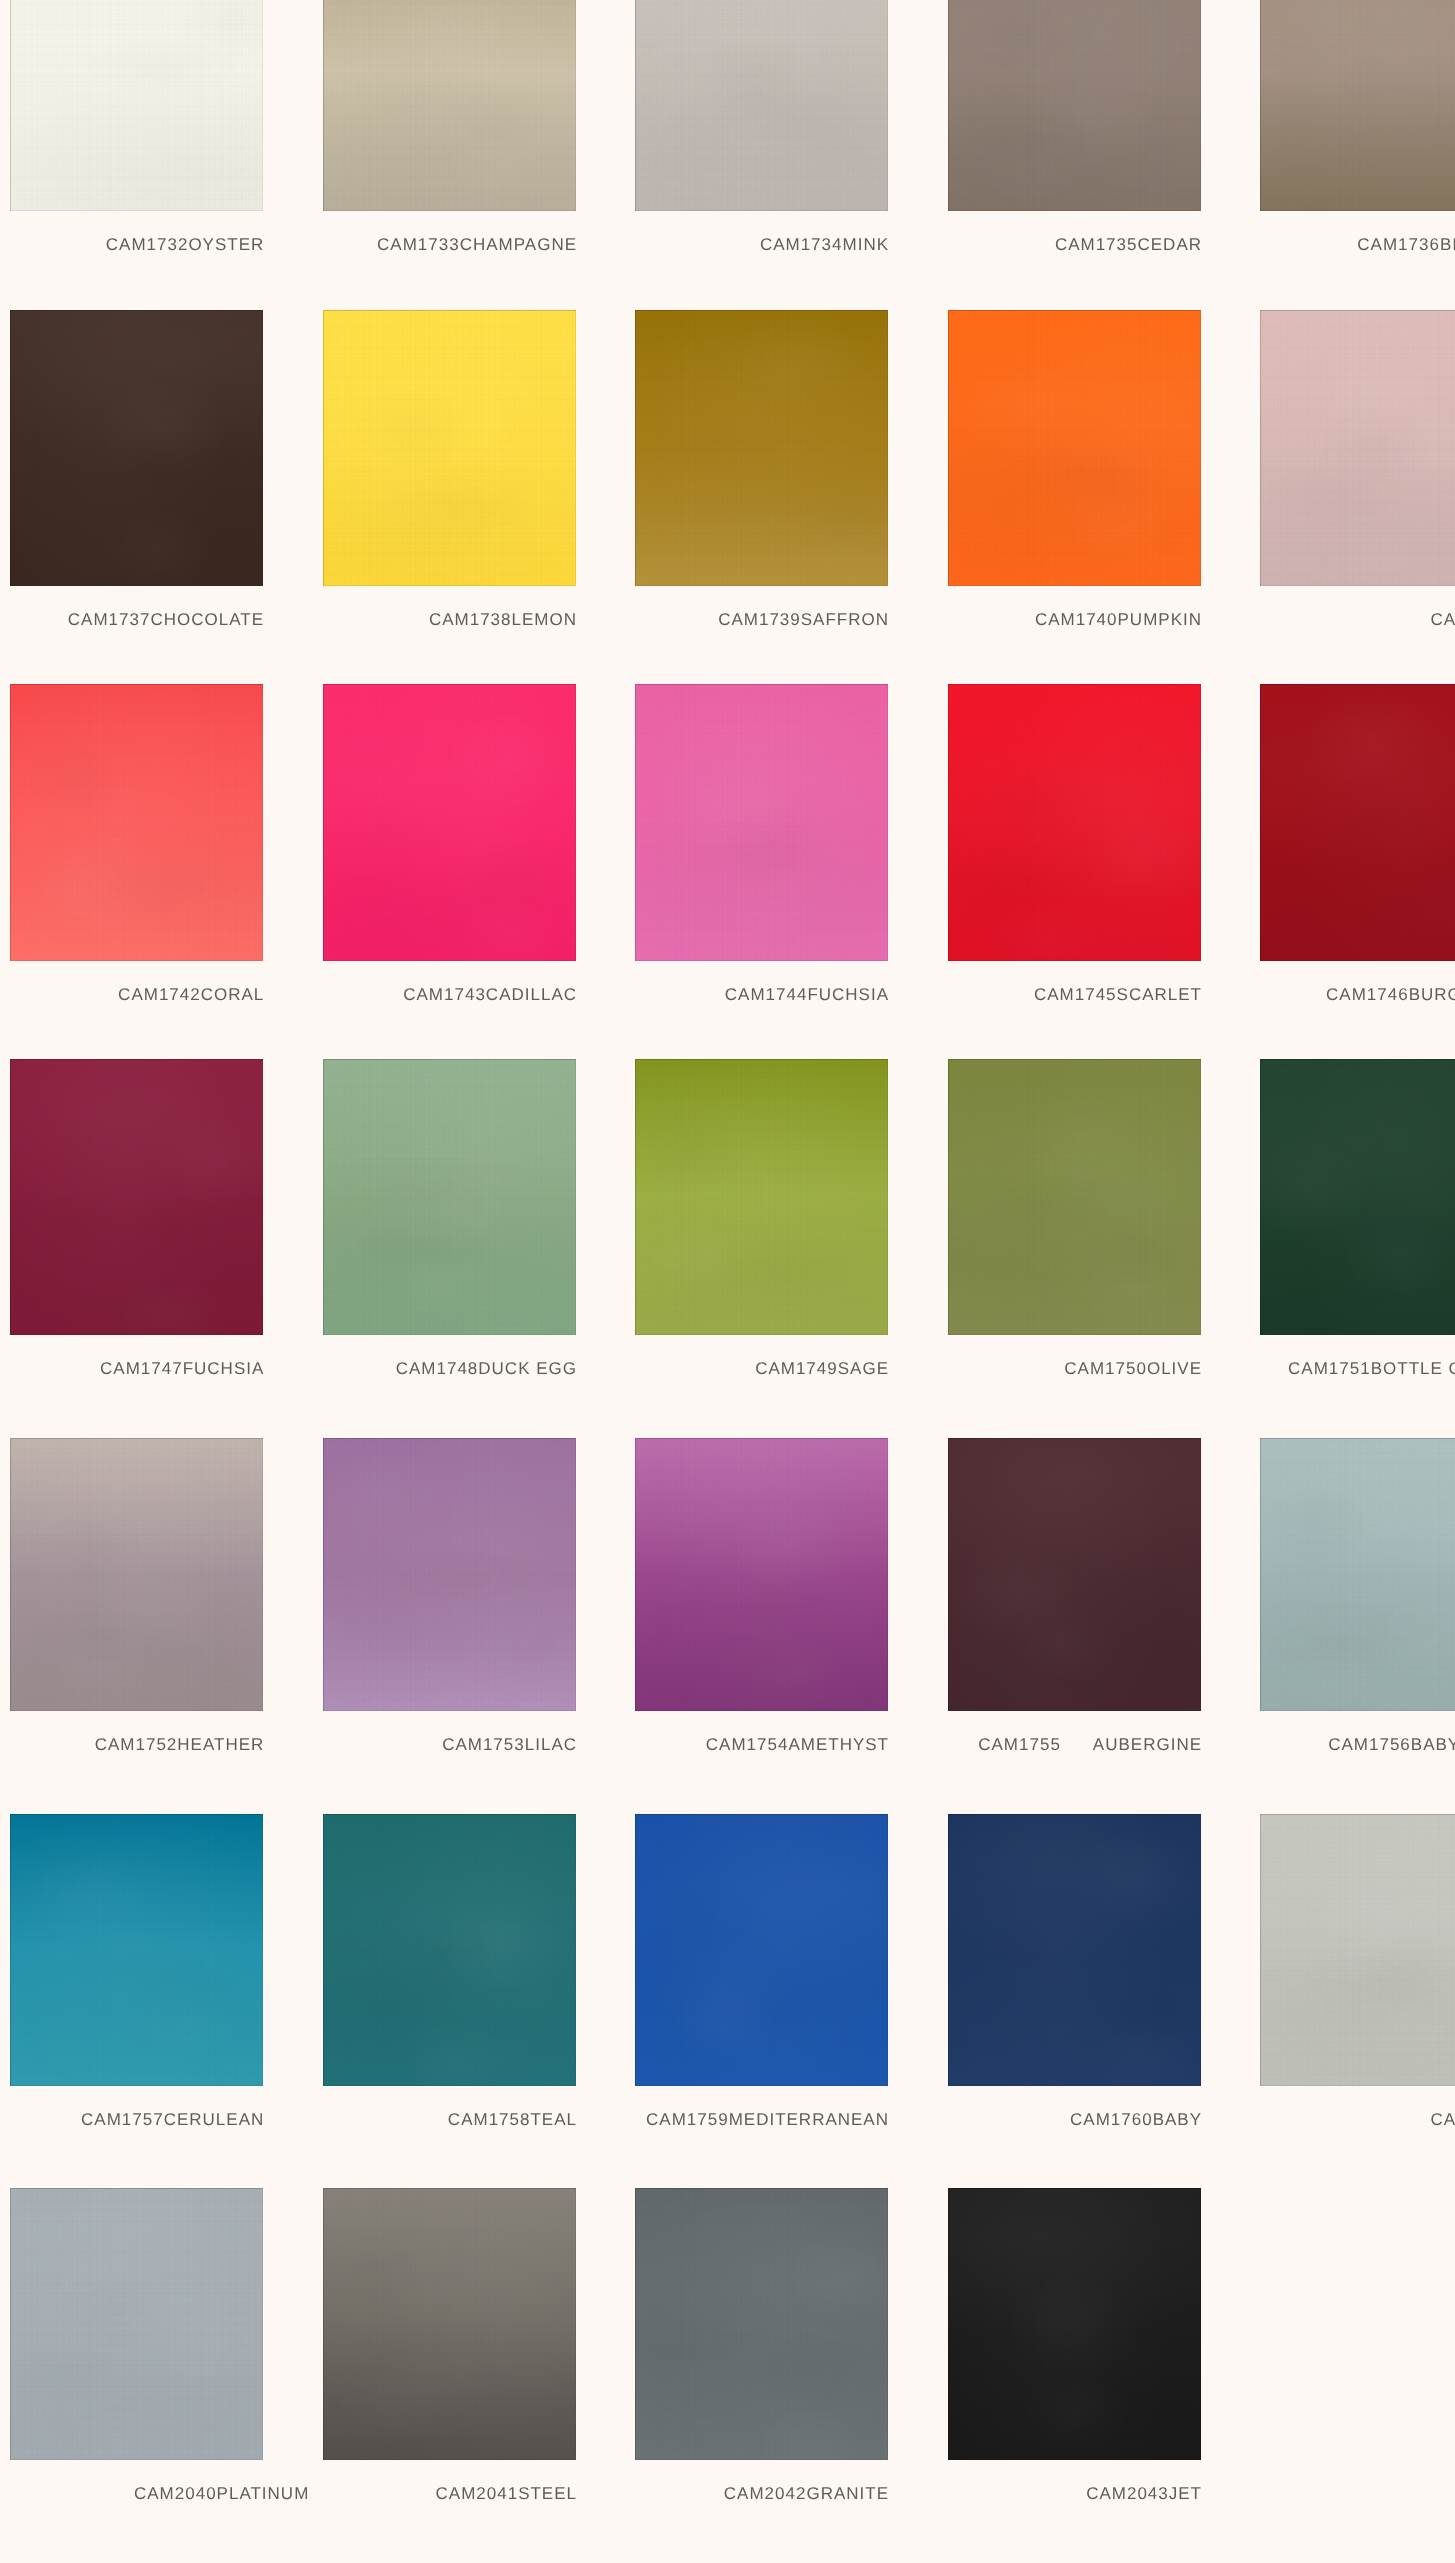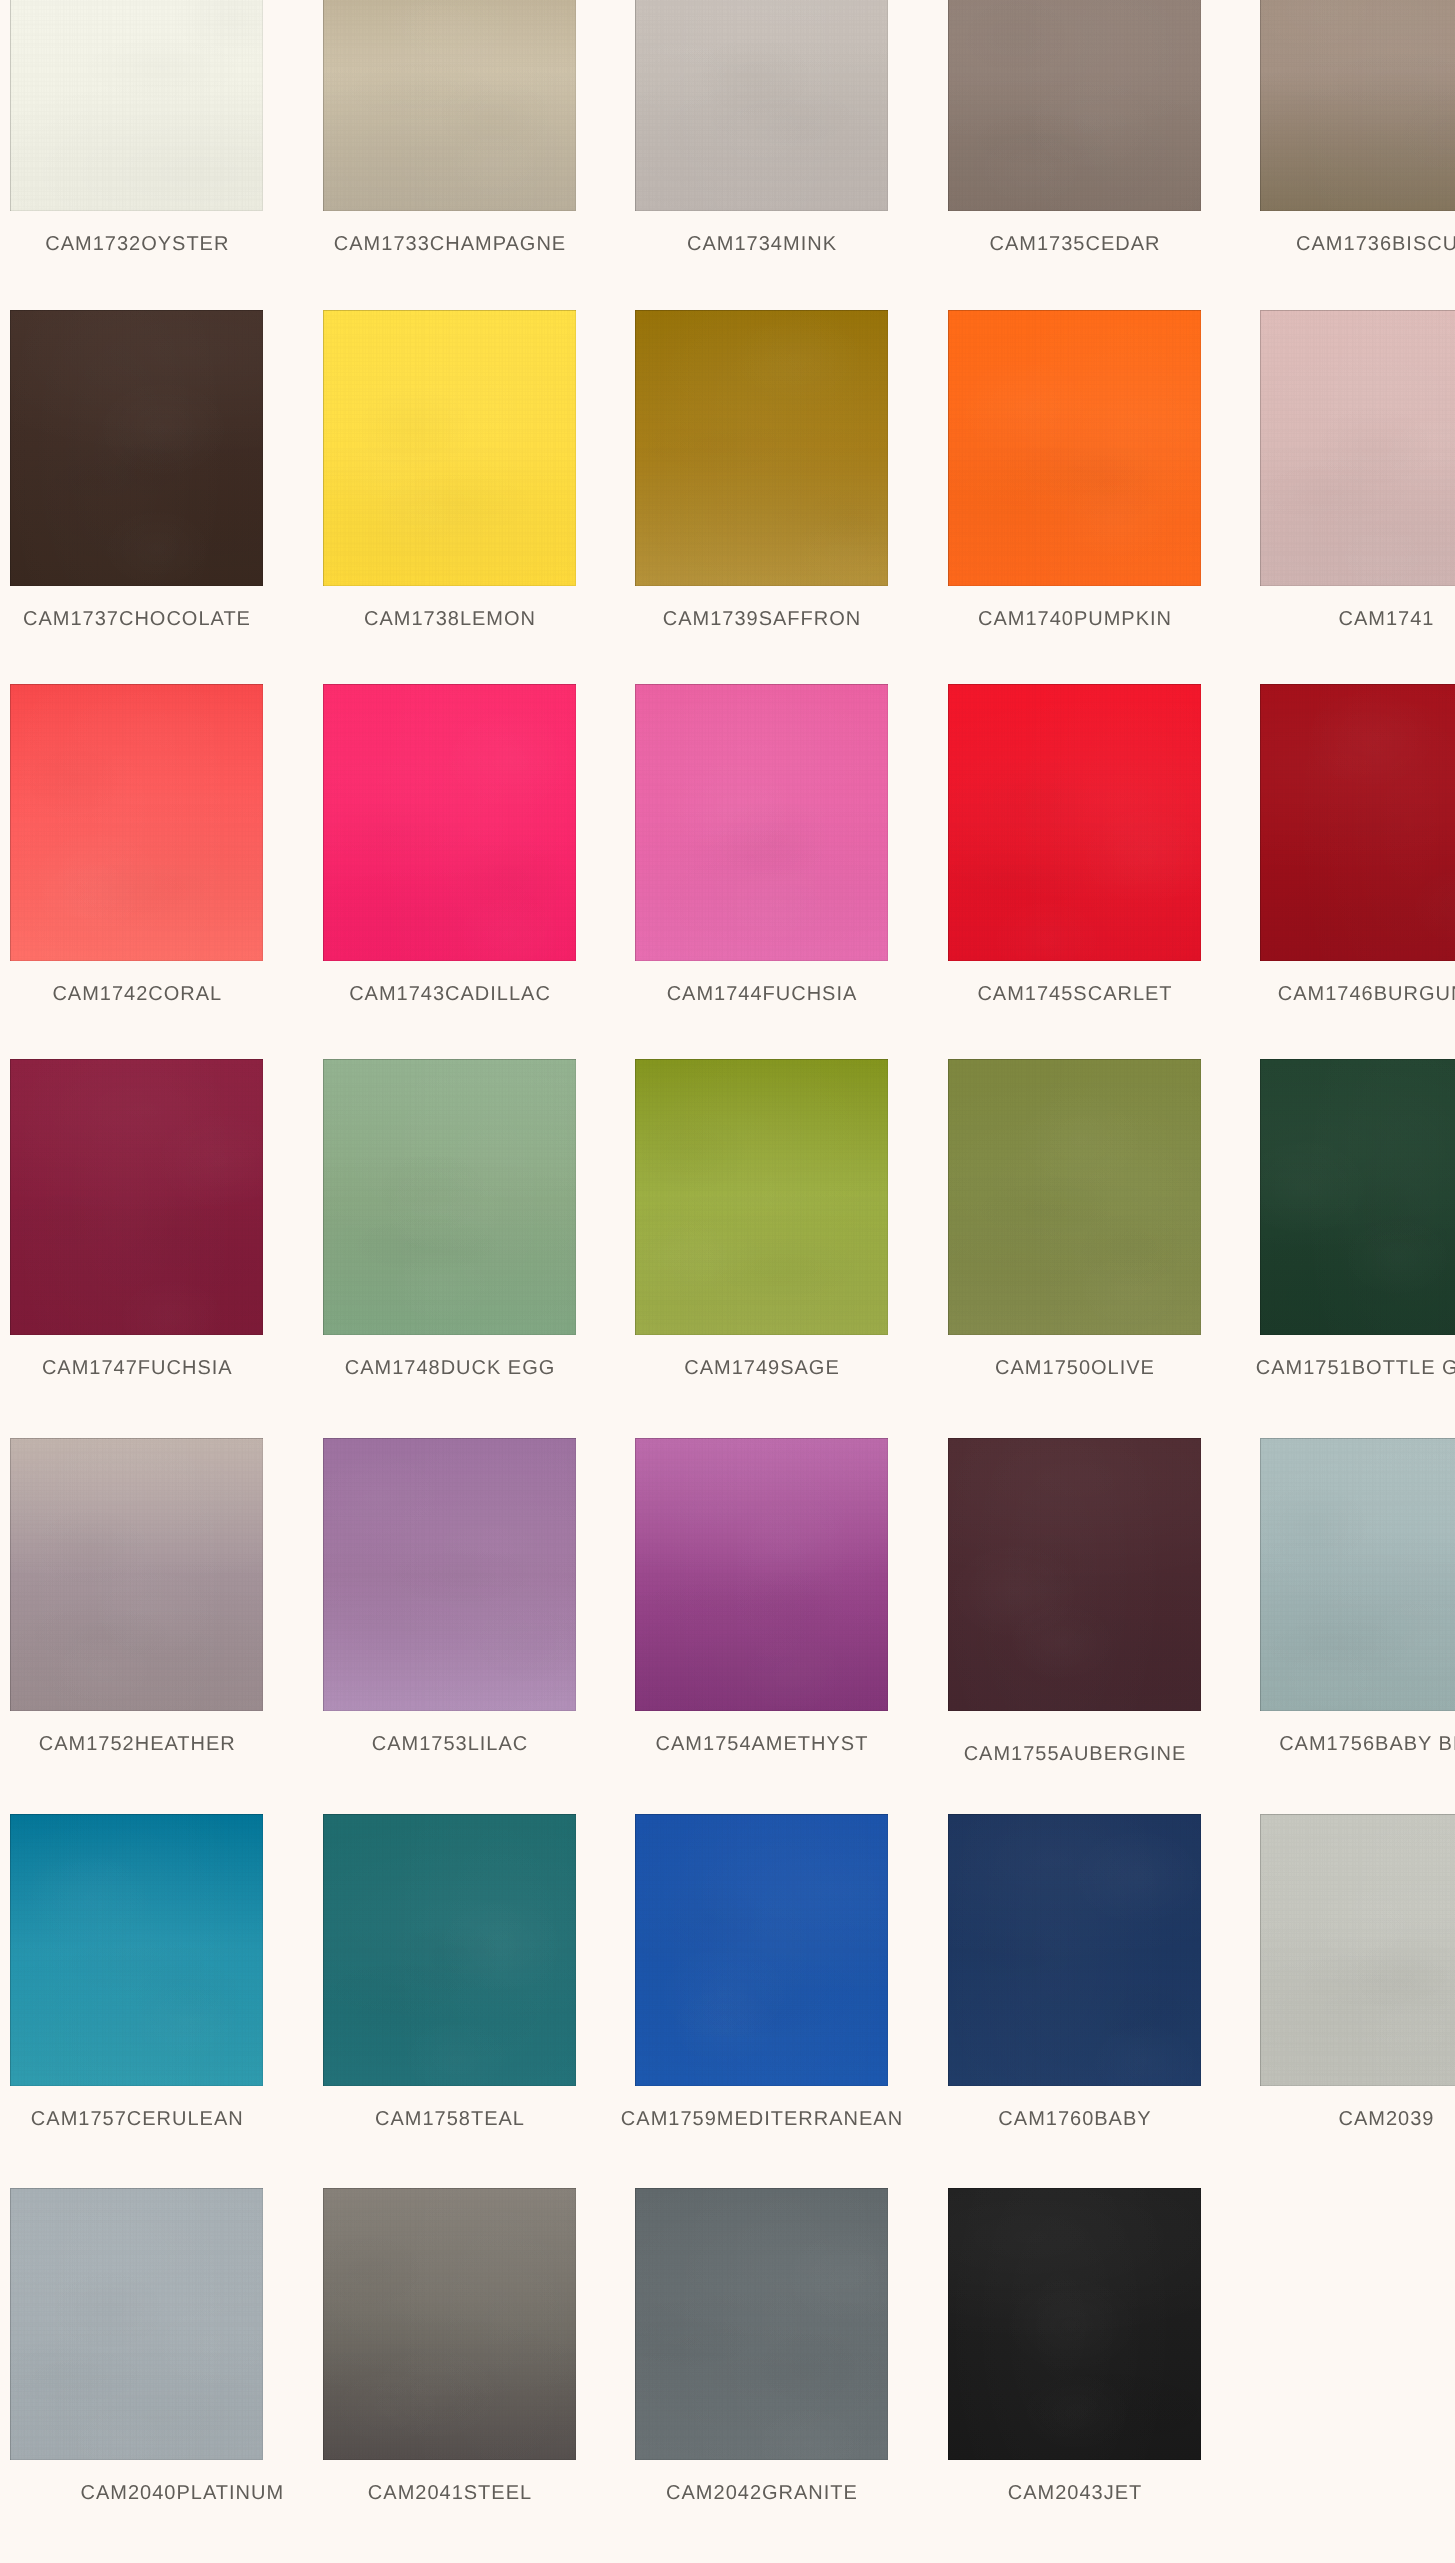--- a/index.html
+++ b/index.html
@@ -11,22 +11,22 @@
     -webkit-font-smoothing:antialiased;
     text-rendering:geometricPrecision;
   }
   #sheet{position:relative;width:1455px;height:2563px;background:#fdf8f3;overflow:hidden;}
   .cell{position:absolute;}
   .swatch{position:absolute;left:0;top:0;width:100%;height:275px;}
   .grain{position:absolute;left:0;top:0;width:100%;height:100%;
          opacity:.022;mix-blend-mode:multiply;pointer-events:none;}
   .sheen{position:absolute;left:0;top:0;width:100%;height:100%;pointer-events:none;}
   .caption{position:absolute;left:0;width:100%;
-           display:flex;justify-content:center;align-items:baseline;
-           font-size:20px;line-height:13px;letter-spacing:1px;color:#605d58;
+           display:flex;justify-content:flex-end;align-items:baseline;
+           font-size:17px;line-height:13px;letter-spacing:1px;color:#605d58;
            font-family:"Liberation Sans", sans-serif;white-space:nowrap;}
   .name{letter-spacing:1px;margin-right:-1px;}
   .code{letter-spacing:1px;}
 </style>
 </head>
 <body>
 
 <div id="sheet">
     <div class="cell" style="left: 10.3px; top: -64px; width: 253px; height: 331px;">
       <div class="swatch" style="height: 275px; background: linear-gradient(rgb(245, 245, 235) 0%, rgb(243, 243, 231) 50%, rgb(239, 239, 227) 100%);">
@@ -303,21 +303,21 @@
         <span class="name">AMETHYST</span>
       </div>
     </div>
     <div class="cell" style="left: 948px; top: 1438px; width: 253px; height: 330px;">
       <div class="swatch" style="height: 273px; background: linear-gradient(rgb(79, 43, 49) 0%, rgb(75, 41, 48) 50%, rgb(69, 38, 46) 100%);">
         <div class="sheen" style="background: radial-gradient(150% 55% at 50.6% 14.9%, rgba(255, 255, 255, 0.03), rgba(255, 255, 255, 0) 70%), radial-gradient(140% 50% at 73.5% 75.8%, rgba(0, 0, 0, 0.027), rgba(0, 0, 0, 0) 72%), radial-gradient(60% 120% at 41.05% 50%, rgba(255, 255, 255, 0.02), rgba(255, 255, 255, 0) 78%);"></div>
         <div class="sheen" style="box-shadow: rgba(0, 0, 0, 0.18) 0.9px 0.9px 0px inset, rgba(0, 0, 0, 0.06) -0.9px -0.9px 0px inset;"></div>
         <div class="sheen" style="background: radial-gradient(38% 26% at 26.25% 56.2%, rgba(255, 255, 255, 0.024), rgba(255, 255, 255, 0) 70%), radial-gradient(34% 22% at 41.1% 46.5%, rgba(0, 0, 0, 0.02), rgba(0, 0, 0, 0) 72%), radial-gradient(30% 20% at 44.8% 74.75%, rgba(255, 255, 255, 0.02), rgba(255, 255, 255, 0) 74%), radial-gradient(44% 16% at 52.4% 68.1%, rgba(0, 0, 0, 0.016), rgba(0, 0, 0, 0) 76%);"></div>
         <div class="grain" style="background-image: repeating-linear-gradient(90deg, rgba(0, 0, 0, 0.45) 0px, rgba(0, 0, 0, 0.45) 0.9px, rgba(255, 255, 255, 0) 0.9px, rgba(255, 255, 255, 0) 2.8px), repeating-linear-gradient(0deg, rgba(0, 0, 0, 0.35) 0px, rgba(0, 0, 0, 0.35) 0.9px, rgba(255, 255, 255, 0) 0.9px, rgba(255, 255, 255, 0) 3.8px), repeating-linear-gradient(90deg, rgba(0, 0, 0, 0.28) 0px, rgba(0, 0, 0, 0.28) 1.9px, rgba(255, 255, 255, 0) 1.9px, rgba(255, 255, 255, 0) 6.6px), repeating-linear-gradient(0deg, rgba(0, 0, 0, 0.22) 0px, rgba(0, 0, 0, 0.22) 2.8px, rgba(255, 255, 255, 0) 2.8px, rgba(255, 255, 255, 0) 10.3px);"></div>
       </div>
-      <div class="caption" style="top: 310px;">
+      <div class="caption" style="top: 300px; gap: 32px;">
         <span class="code">CAM1755</span>
         <span class="name">AUBERGINE</span>
       </div>
     </div>
     <div class="cell" style="left: 1260px; top: 1438px; width: 253px; height: 330px;">
       <div class="swatch" style="height: 273px; background: linear-gradient(rgb(174, 192, 192) 0%, rgb(162, 182, 183) 50%, rgb(152, 174, 173) 100%);">
         <div class="sheen" style="background: radial-gradient(150% 55% at 72.8% 33.2%, rgba(255, 255, 255, 0.03), rgba(255, 255, 255, 0) 70%), radial-gradient(140% 50% at 43% 68.4%, rgba(0, 0, 0, 0.027), rgba(0, 0, 0, 0) 72%), radial-gradient(60% 120% at 62.4% 50%, rgba(255, 255, 255, 0.02), rgba(255, 255, 255, 0) 78%);"></div>
         <div class="sheen" style="box-shadow: rgba(0, 0, 0, 0.18) 0.9px 0.9px 0px inset, rgba(0, 0, 0, 0.06) -0.9px -0.9px 0px inset;"></div>
         <div class="sheen" style="background: radial-gradient(38% 26% at 66% 73.6%, rgba(255, 255, 255, 0.024), rgba(255, 255, 255, 0) 70%), radial-gradient(34% 22% at 20.8% 32%, rgba(0, 0, 0, 0.02), rgba(0, 0, 0, 0) 72%), radial-gradient(30% 20% at 27.4% 88%, rgba(255, 255, 255, 0.02), rgba(255, 255, 255, 0) 74%), radial-gradient(44% 16% at 31.2% 76.8%, rgba(0, 0, 0, 0.016), rgba(0, 0, 0, 0) 76%);"></div>
         <div class="grain" style="background-image: repeating-linear-gradient(90deg, rgba(0, 0, 0, 0.45) 0px, rgba(0, 0, 0, 0.45) 0.9px, rgba(255, 255, 255, 0) 0.9px, rgba(255, 255, 255, 0) 2.8px), repeating-linear-gradient(0deg, rgba(0, 0, 0, 0.35) 0px, rgba(0, 0, 0, 0.35) 0.9px, rgba(255, 255, 255, 0) 0.9px, rgba(255, 255, 255, 0) 3.8px), repeating-linear-gradient(90deg, rgba(0, 0, 0, 0.28) 0px, rgba(0, 0, 0, 0.28) 1.9px, rgba(255, 255, 255, 0) 1.9px, rgba(255, 255, 255, 0) 6.6px), repeating-linear-gradient(0deg, rgba(0, 0, 0, 0.22) 0px, rgba(0, 0, 0, 0.22) 2.8px, rgba(255, 255, 255, 0) 2.8px, rgba(255, 255, 255, 0) 10.3px);"></div>

